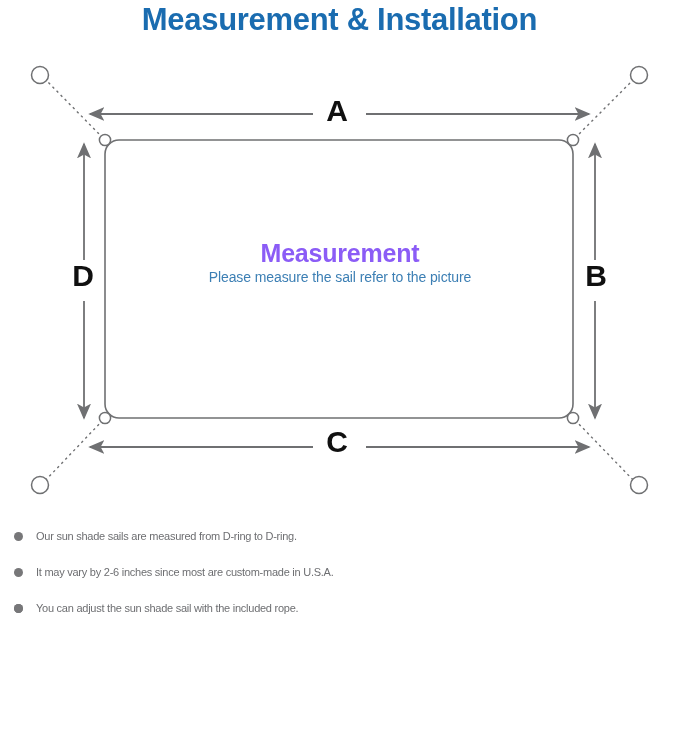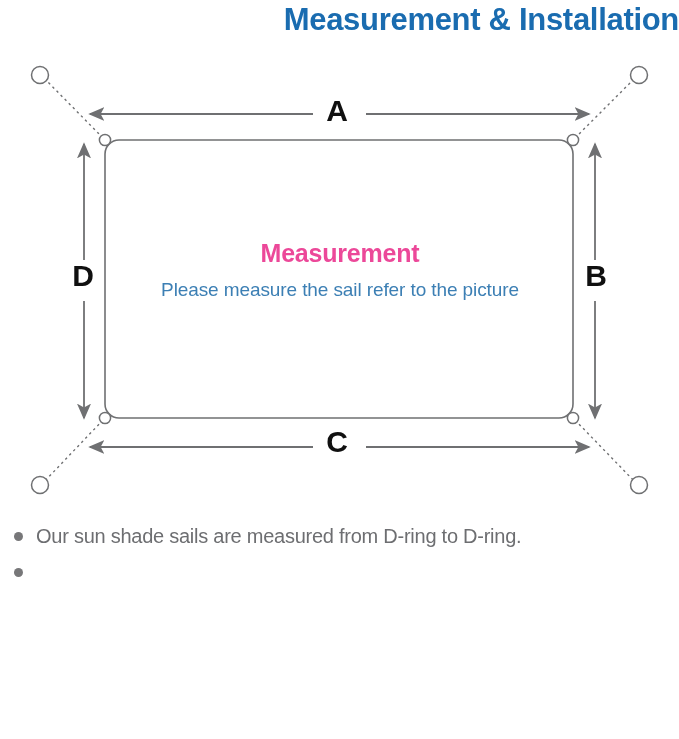--- a/index.html
+++ b/index.html
@@ -16,21 +16,21 @@
     color: #6d6e71;
     -webkit-font-smoothing: antialiased;
   }
 
   
   #title {
     position: absolute;
     left: 0;
     top: 2px;
     width: 679px;
-    text-align: right;
+    text-align: center;
     font-family: "Liberation Sans", sans-serif;
     font-size: 31px;
     font-weight: bold;
     letter-spacing: -0.3px;
     color: #1a6cb0;
     line-height: 36px;
     white-space: nowrap;
   }
 
   
@@ -64,47 +64,47 @@
     position: absolute;
     left: 95px;
     top: 238px;
     width: 490px;
     text-align: center;
   }
   #center-title {
     font-family: "Liberation Sans", sans-serif;
     font-size: 25px;
     font-weight: bold;
-    color: #ec4899;
+    color: #8b5cf6;
     line-height: 30px;
     letter-spacing: -0.2px;
   }
   #center-sub {
-    margin-top: 12px;
+    margin-top: 0;
     font-family: "Liberation Sans", sans-serif;
-    font-size: 19px;
+    font-size: 14px;
     font-weight: normal;
     color: #3c7fb4;
     line-height: 19px;
     letter-spacing: -0.1px;
   }
 
   
   #notes {
     position: absolute;
     left: 8px;
     top: 525px;
     width: 668px;
   }
   .note-row {
     position: relative;
     padding-left: 28px;
     margin-bottom: 14px;
     font-family: "Liberation Sans", sans-serif;
-    font-size: 20px;
+    font-size: 11px;
     line-height: 22px;
     color: #6d6e71;
     letter-spacing: -0.25px;
   }
   .note-row .bullet {
     position: absolute;
     left: 6px;
     top: 7px;
     width: 9px;
     height: 9px;
@@ -162,14 +162,16 @@
   <div class="diag-label" id="label-b">B</div>
 </div>
 
 <div id="center-text">
   <div id="center-title">Measurement</div>
   <div id="center-sub">Please measure the sail refer to the picture</div>
 </div>
 
 <div id="notes">
     <div class="note-row"><span class="bullet"></span><span>Our sun shade sails are measured from D-ring to D-ring.</span></div>
+    <div class="note-row"><span class="bullet"></span><span>It may vary by 2-6 inches since most are custom-made in U.S.A.</span></div>
     <div class="note-row"><span class="bullet"></span></div>
+    <div class="note-row"><span class="bullet"></span><span>You can adjust the sun shade sail with the included rope.</span></div>
   </div>
 
 </body></html>

